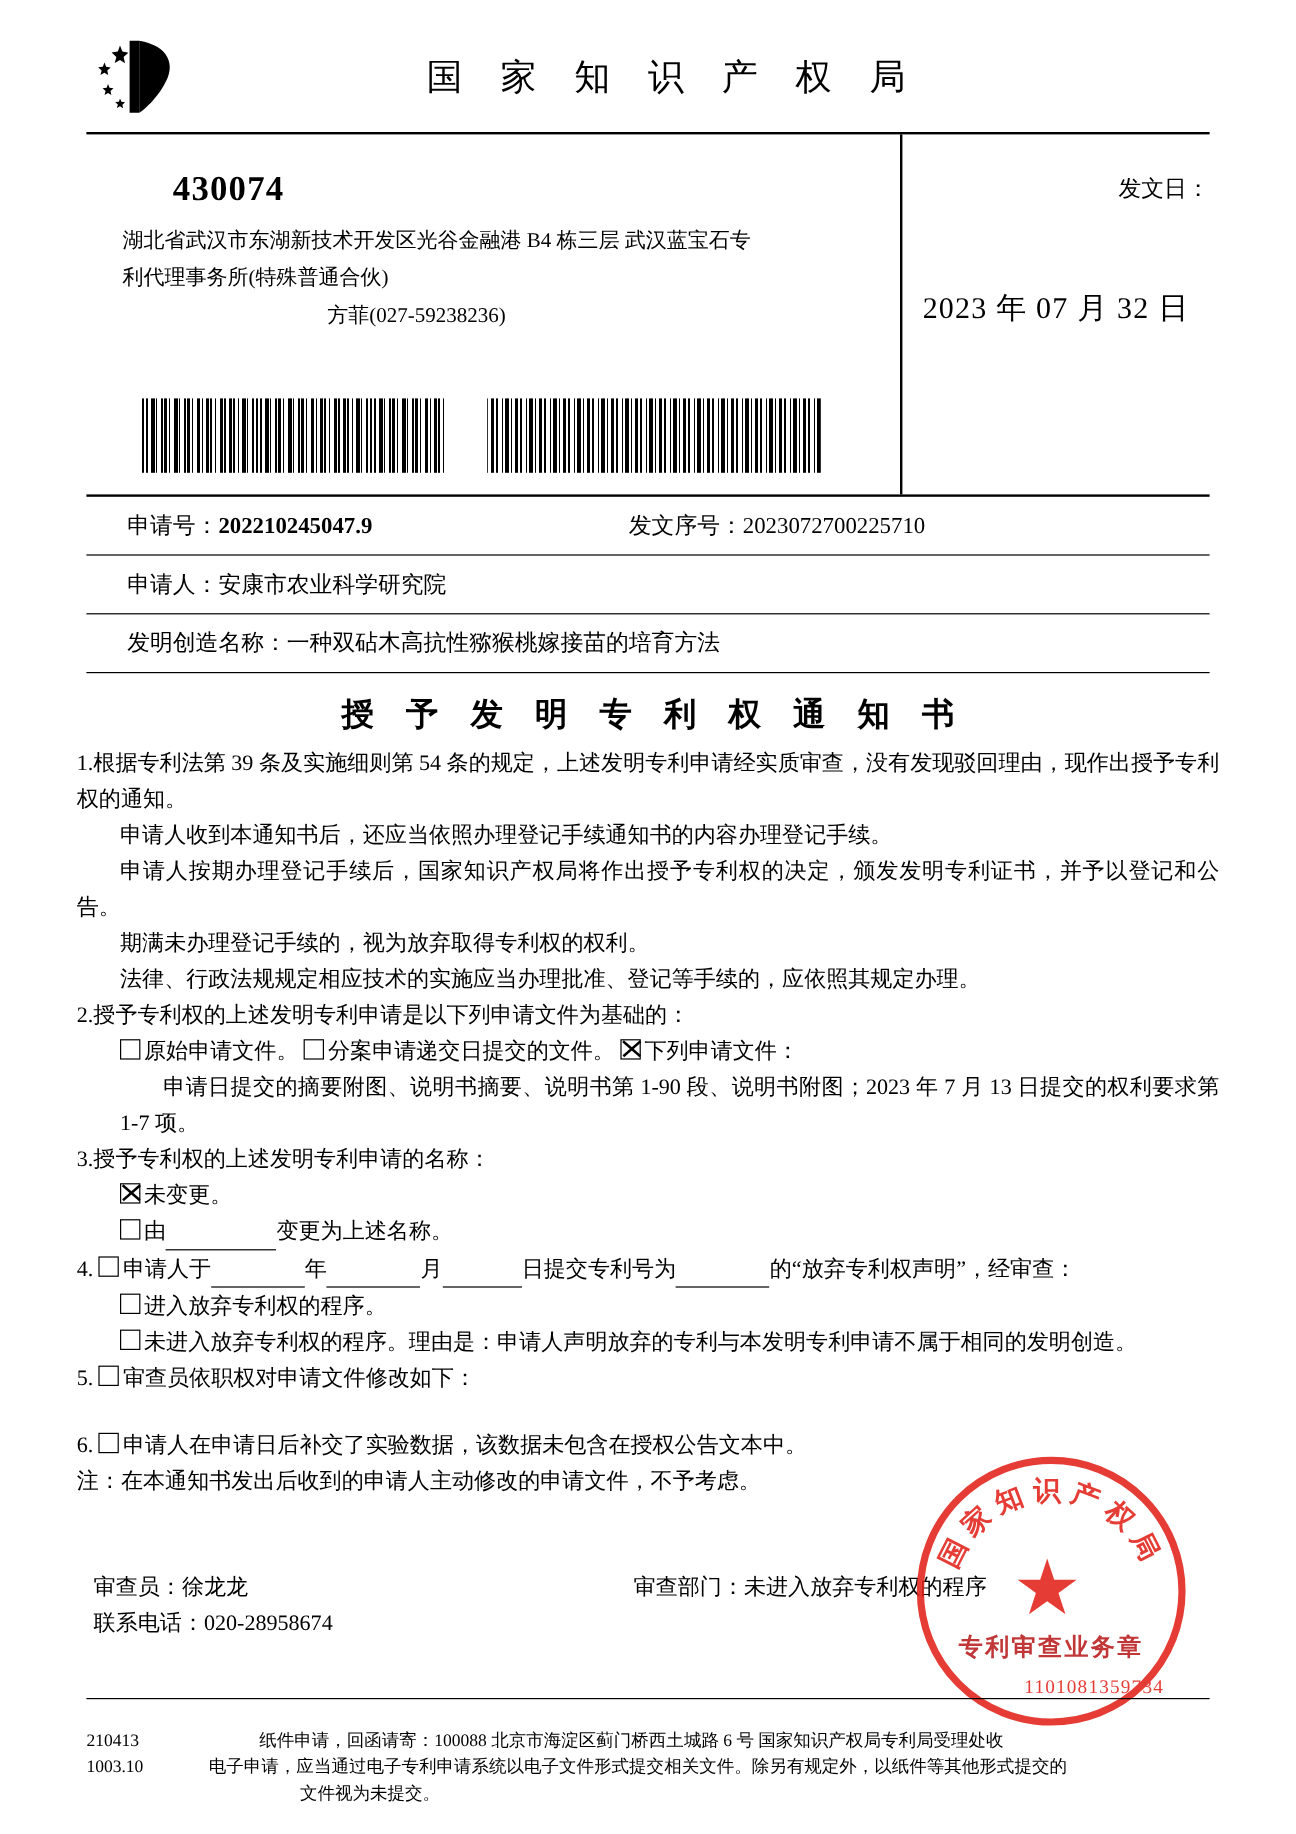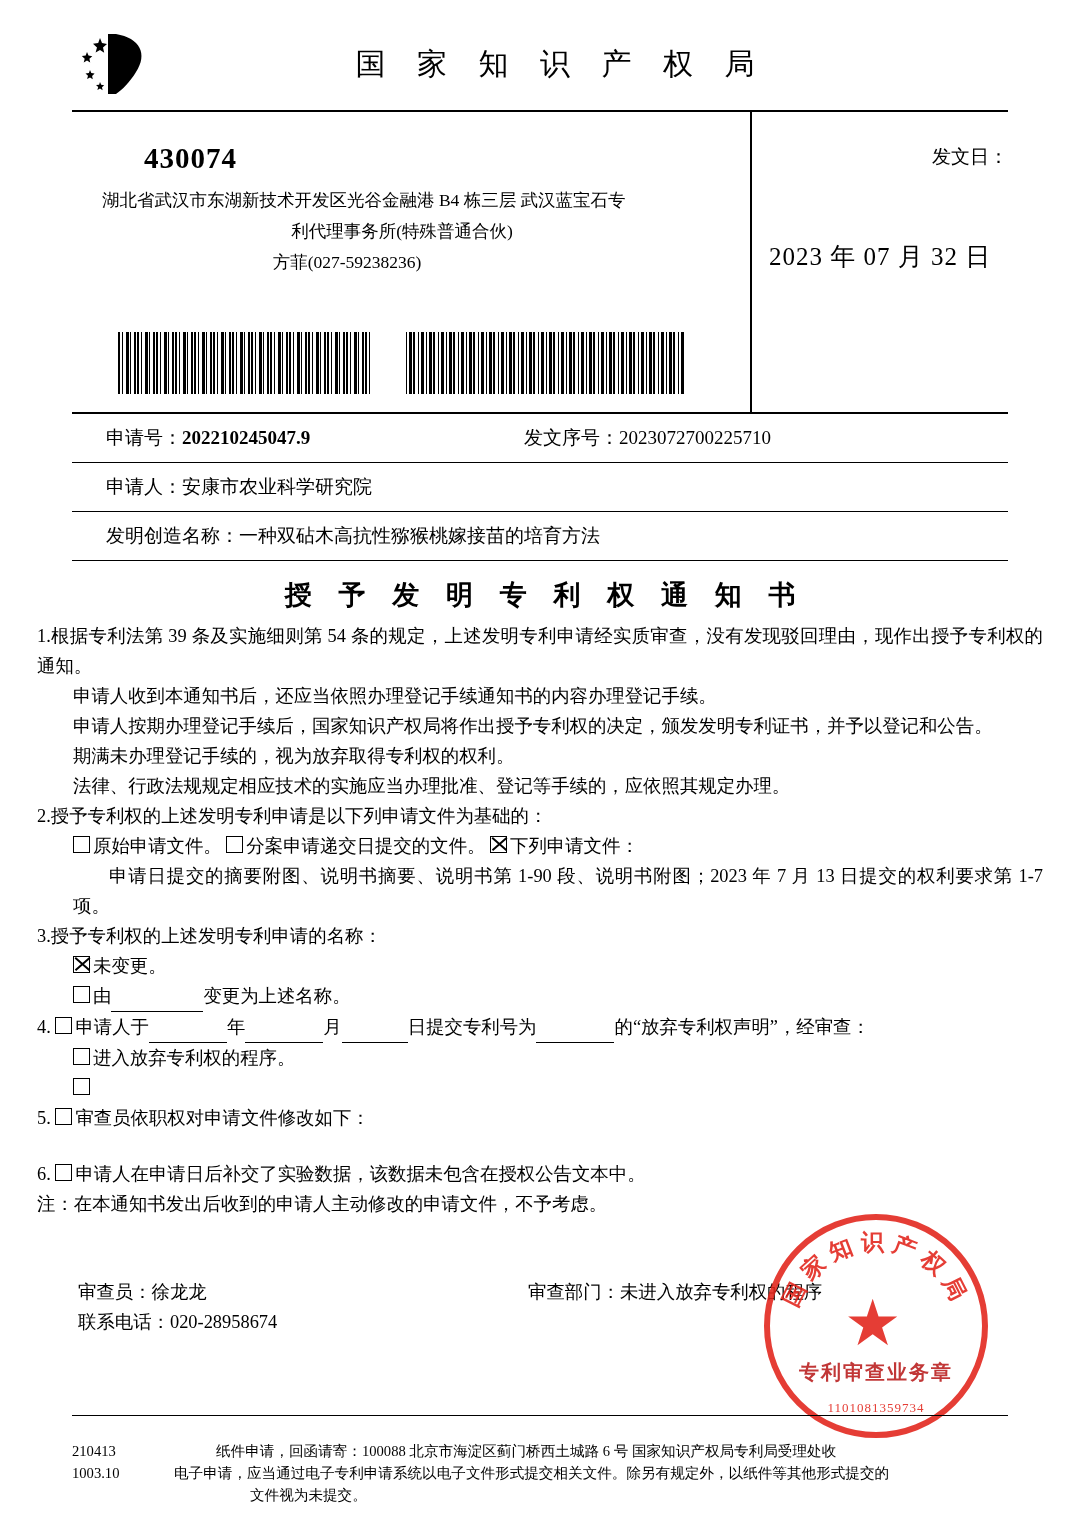--- a/index.html
+++ b/index.html
@@ -70,21 +70,21 @@
     margin-bottom: 10px;
     font-family: "Liberation Serif", "DejaVu Serif", serif;
   }
   .addr-lines {
     margin-left: 30px;
     font-size: 17.5px;
     line-height: 31px;
     width: 600px;
   }
   .addr-line1 { text-align: left; }
-  .addr-line2 { text-align: center; font-family: Liberation Serif, serif; }
+  .addr-line2 { text-align: left; font-family: Liberation Serif, serif; }
   .addr-line3 { text-align: center; padding-right: 110px; }
 
   .addr-right {
     flex: 1 1 auto;
     border-left: 2px solid #000;
     position: relative;
   }
   .issue-label {
     position: absolute;
     top: 32px;
@@ -155,21 +155,21 @@
     text-align: center;
     font-size: 27px;
     letter-spacing: 10px;
     font-weight: 600;
     margin: 16px 0 8px 0;
     padding-left: 10px;
   }
 
   
   .body {
-    margin: 0 37px;
+    margin: 0 64px;
     font-size: 18.4px;
     line-height: 30px;
     text-align: justify;
   }
   .p { margin: 0 0 0 0; }
   .indent { text-indent: 36px; }
   .indent2 { margin-left: 36px; }
   .cb {
     display: inline-block;
     width: 15px;
@@ -248,24 +248,24 @@
     bottom: 46px;
     text-align: center;
     font-size: 20px;
     letter-spacing: 2px;
     color: #b91c1c;
     font-weight: bold;
   }
   .seal-num {
     position: absolute;
     left: 0;
-    right: 0;
+    right: 12px;
     bottom: 16px;
-    text-align: center;
-    font-size: 13px;
+    text-align: right;
+    font-size: 16px;
     letter-spacing: 1px;
     color: #e2231a;
   }
 
   
   .footer {
     position: absolute;
     left: 72px;
     right: 72px;
     bottom: 40px;
@@ -367,21 +367,21 @@
     </div>
 
     <div class="p">
       <span>4.</span>
       <span class="cb"></span><span>申请人于</span><span class="ul u-60">&nbsp;</span><span>年</span><span class="ul u-60">&nbsp;</span><span>月</span><span class="ul u-50">&nbsp;</span><span>日提交专利号为</span><span class="ul u-60">&nbsp;</span><span>的“放弃专利权声明”，经审查：</span>
     </div>
     <div class="p indent2">
       <span class="cb"></span><span>进入放弃专利权的程序。</span>
     </div>
     <div class="p indent2">
-      <span class="cb"></span>
+      <span class="cb"></span><span>未进入放弃专利权的程序。理由是：申请人声明放弃的专利与本发明专利申请不属于相同的发明创造。</span>
     </div>
 
     <div class="p">
       <span>5.</span>
       <span class="cb"></span><span>审查员依职权对申请文件修改如下：</span>
     </div>
 
     <div class="p" style="margin-top:26px;">
       <span>6.</span>
       <span class="cb"></span><span>申请人在申请日后补交了实验数据，该数据未包含在授权公告文本中。</span>

